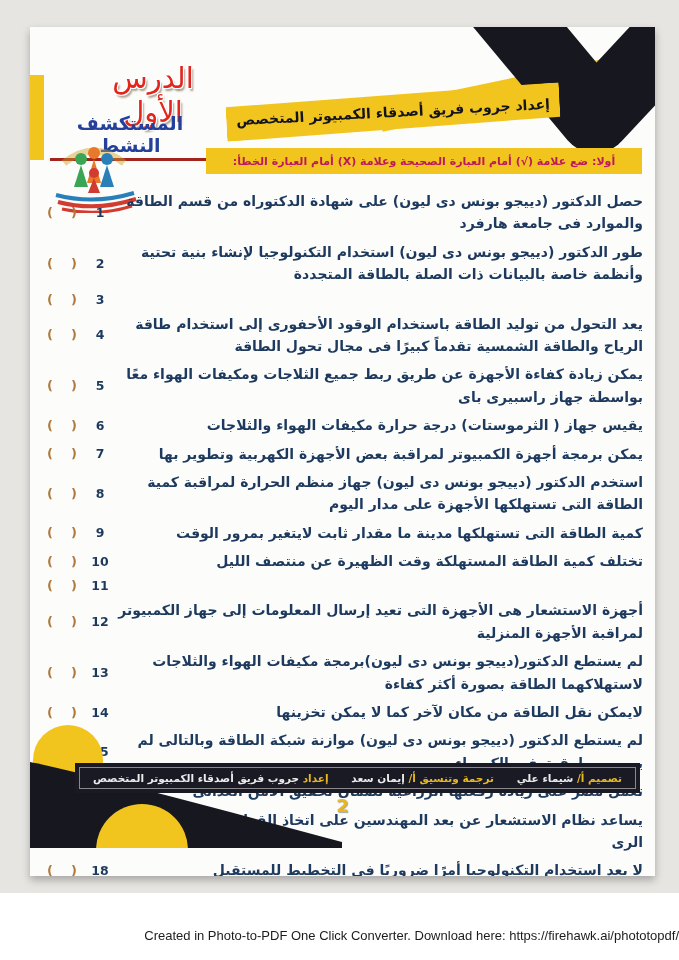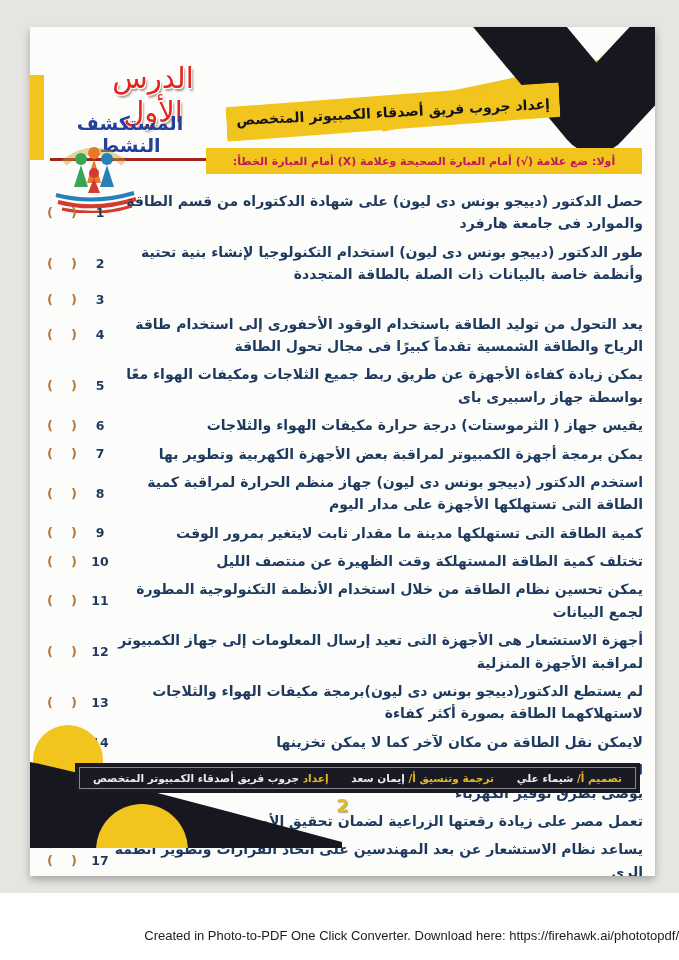--- a/index.html
+++ b/index.html
@@ -167,21 +167,20 @@
       <span class="qtext">كمية الطاقة التى تستهلكها مدينة ما مقدار ثابت لايتغير بمرور الوقت</span>
     </div>
       <div class="q-row">
       <span class="ans">(&nbsp;&nbsp;&nbsp;&nbsp;)</span>
       <span class="qnum">10</span>
       <span class="qtext">تختلف كمية الطاقة المستهلكة وقت الظهيرة عن منتصف الليل</span>
     </div>
       <div class="q-row">
       <span class="ans">(&nbsp;&nbsp;&nbsp;&nbsp;)</span>
       <span class="qnum">11</span>
-      <span class="qtext">يمكن تحسين نظام الطاقة من خلال استخدام الأنظمة التكنولوجية المطورة لجمع البيانات</span>
     </div>
       <div class="q-row">
       <span class="ans">(&nbsp;&nbsp;&nbsp;&nbsp;)</span>
       <span class="qnum">12</span>
       <span class="qtext">أجهزة الاستشعار هى الأجهزة التى تعيد إرسال المعلومات إلى جهاز الكمبيوتر لمراقبة الأجهزة المنزلية</span>
     </div>
       <div class="q-row">
       <span class="ans">(&nbsp;&nbsp;&nbsp;&nbsp;)</span>
       <span class="qnum">13</span>
       <span class="qtext">لم يستطع الدكتور(دييجو بونس دى ليون)برمجة مكيفات الهواء والثلاجات لاستهلاكهما الطاقة بصورة أكثر كفاءة</span>

